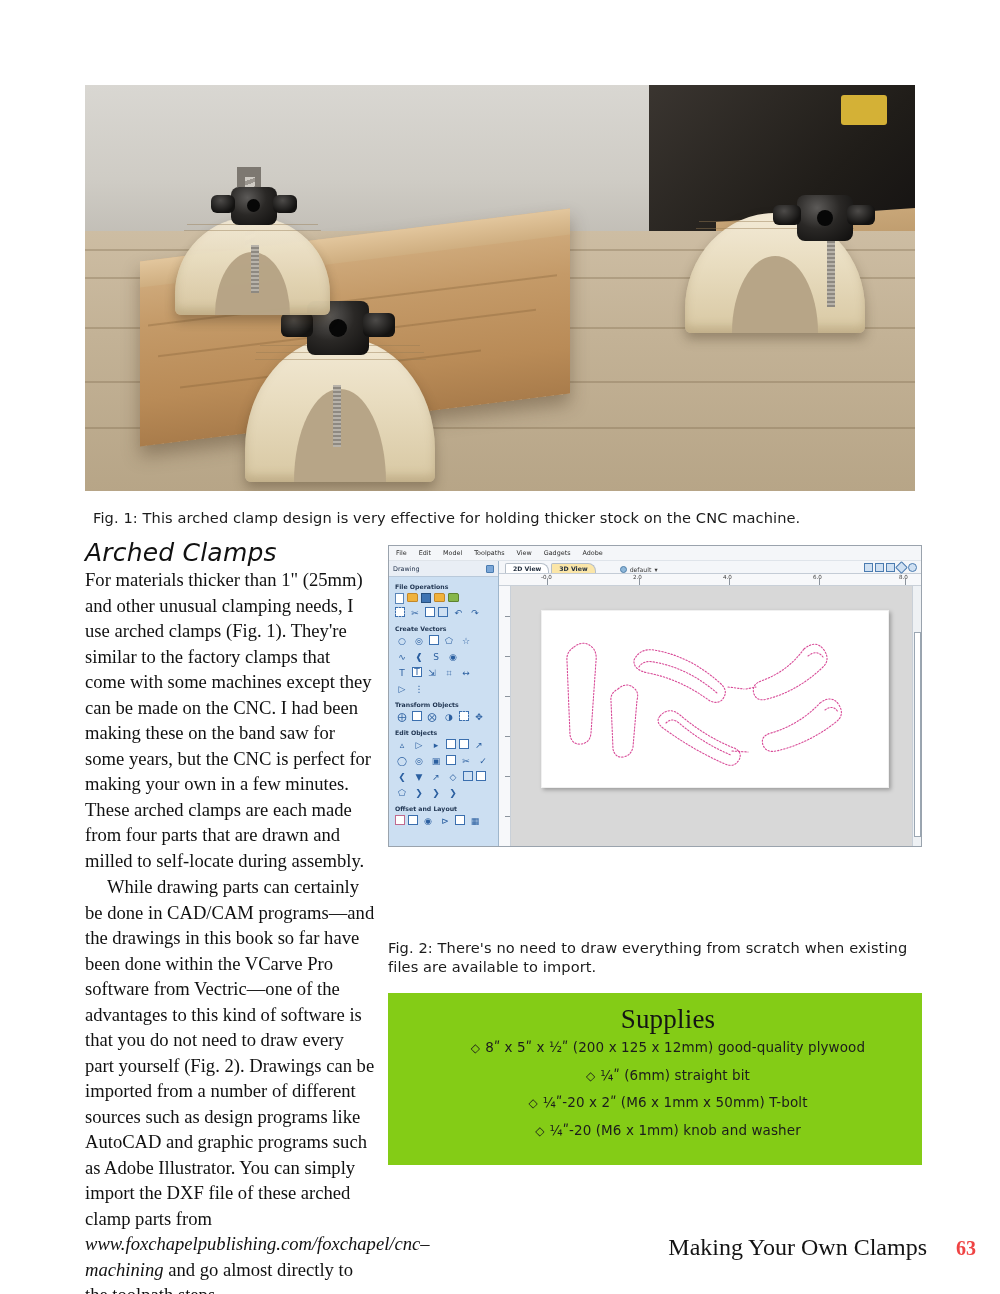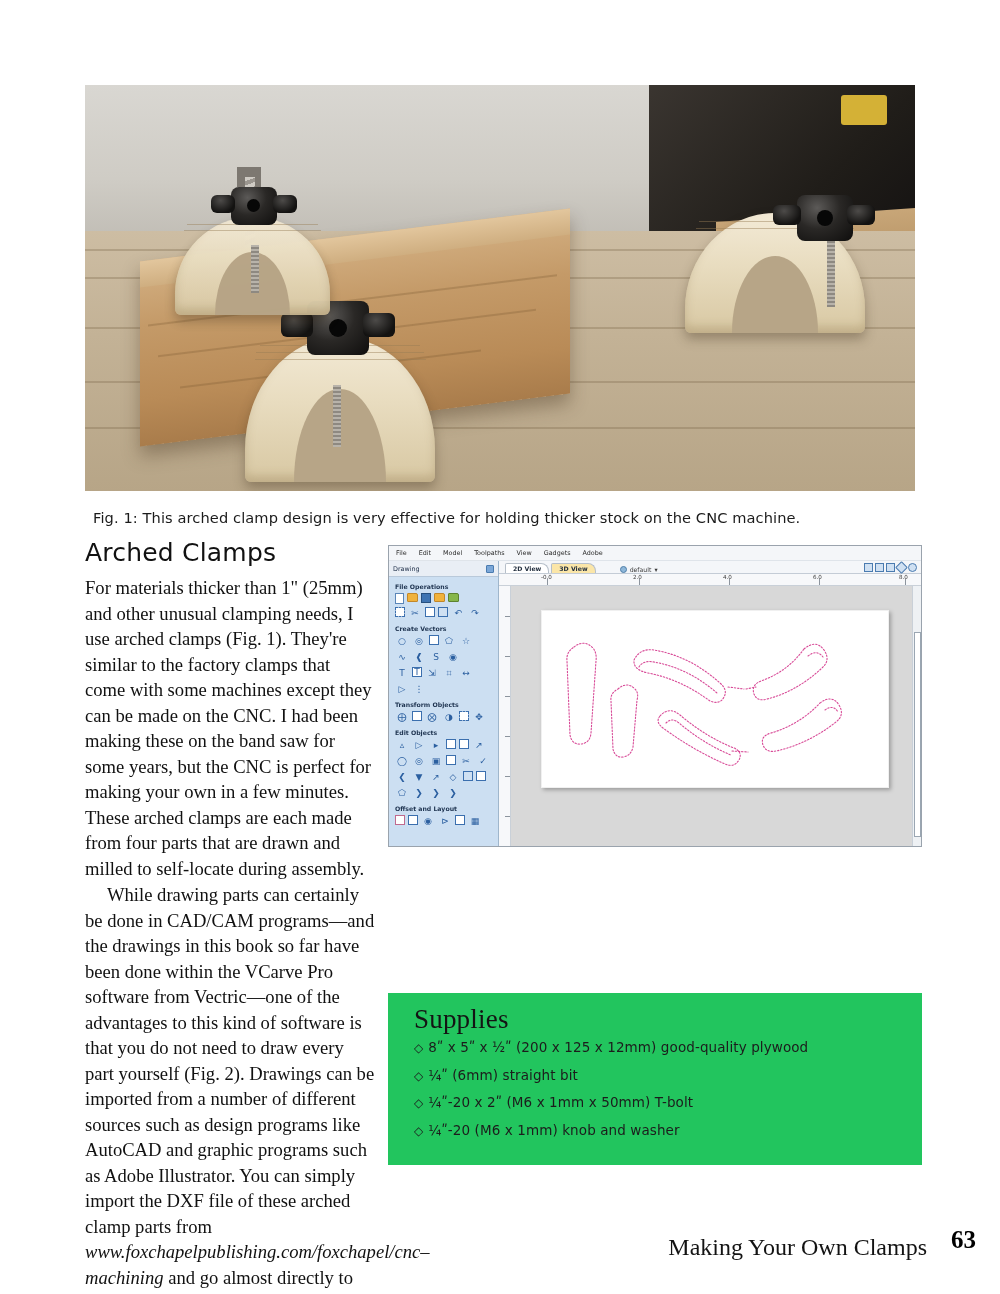--- a/index.html
+++ b/index.html
@@ -94,21 +94,21 @@
     letter-spacing: 0.1px;
   }
   #cap1 { left:85px; top:508px; width: 836px; margin-left: 8px; }
   #cap2 { left:388px; top:938px; width: 534px; }
 
   
   .col-left { position:absolute; left:85px; top:538px; width:290px; }
   .h-section {
     font-family: "DejaVu Sans", sans-serif;
     font-weight: 400; font-size: 25px; color:#111;
-    letter-spacing:.2px; margin-bottom:8px;
+    letter-spacing:.2px; margin-bottom:0;font-style:italic;
   }
   .body-p {
     font-family:"Liberation Serif", serif;
     font-size:18.6px; line-height:25.5px; color:#111;
     text-align:left; hyphens:none;
   }
   .body-p.indent { text-indent: 22px; margin-top: 1px; }
   .body-p i { }
 
   
@@ -203,41 +203,42 @@
     font-size:6px; color:#2e2e2e;
   }
   .toolbar-right {
     position:absolute; right:4px; top:17px; display:flex; gap:2px; align-items:center;
   }
   .tb-ico { width:9px;height:9px;border:1px solid #4a7bb0;background:#cfe0f2; }
 
   
   .supplies {
     position:absolute; left:388px; top:993px; width:534px; height:172px;
-    background:#22c55e;
+    background:#84cc16;
+    text-align:center;
   }
   .sup-title {
     font-family:"Liberation Serif", serif; font-size:27px; color:#141414;
     margin:11px 0 4px 26px; letter-spacing:.2px; font-weight:400;
   }
   .sup-list { margin:0 0 0 26px; list-style:none; }
   .sup-list li {
     font-family:"DejaVu Sans", sans-serif; font-size:13.5px; color:#1c1c1c;
     margin-bottom:11.5px; letter-spacing:.1px;
   }
   .dia { margin-right:5px; font-size:12px; }
 
   
   .footer-title {
     position:absolute; right:73px; bottom:33px;
     font-family:"Liberation Serif", serif; font-size:24px; color:#131313;text-align:center;
   }
   .footer-page {
-    position:absolute; right:24px; bottom:40px;
-    font-family:"Liberation Serif", serif; font-size:25px; font-weight:bold; color:#000000;
+    position:absolute; right:24px; bottom:34px;
+    font-family:"Liberation Serif", serif; font-size:20px; font-weight:bold; color:#ef4444;
   }
 </style>
 </head>
 <body>
 
 <div class="page">
 
   <div class="photo">
     <div class="ph-bg-wall"></div>
     <div class="ph-dark-right"></div>
@@ -531,20 +532,21 @@
         </div>
       </div>
     </div>
 
     <div class="statusbar">
       <span>Ready</span>
       <span>X: 1.3155 Y: 0.7531</span>
     </div>
   </div>
 
+  <div class="caption" id="cap2">Fig. 2: There's no need to draw everything from scratch when existing files are available to import.</div>
 
   <div class="supplies">
     <div class="sup-title">Supplies</div>
     <ul class="sup-list">
       <li><span class="dia">◇</span><span>8ʺ x 5ʺ x ½ʺ (200 x 125 x 12mm) good-quality plywood</span></li>
       <li><span class="dia">◇</span><span>¼ʺ (6mm) straight bit</span></li>
       <li><span class="dia">◇</span><span>¼ʺ-20 x 2ʺ (M6 x 1mm x 50mm) T-bolt</span></li>
       <li><span class="dia">◇</span><span>¼ʺ-20 (M6 x 1mm) knob and washer</span></li>
     </ul>
   </div>

